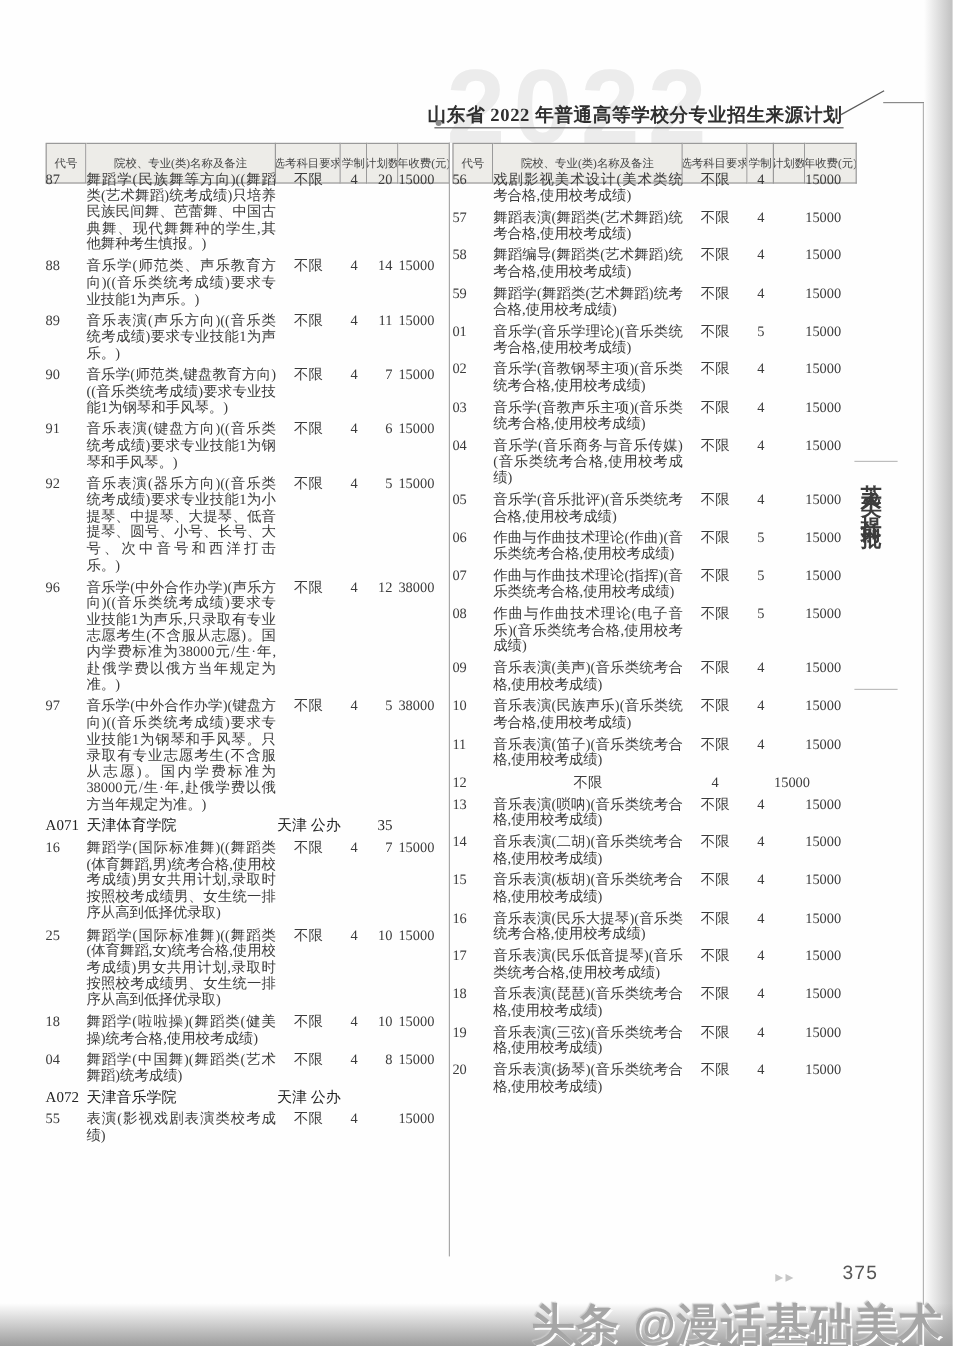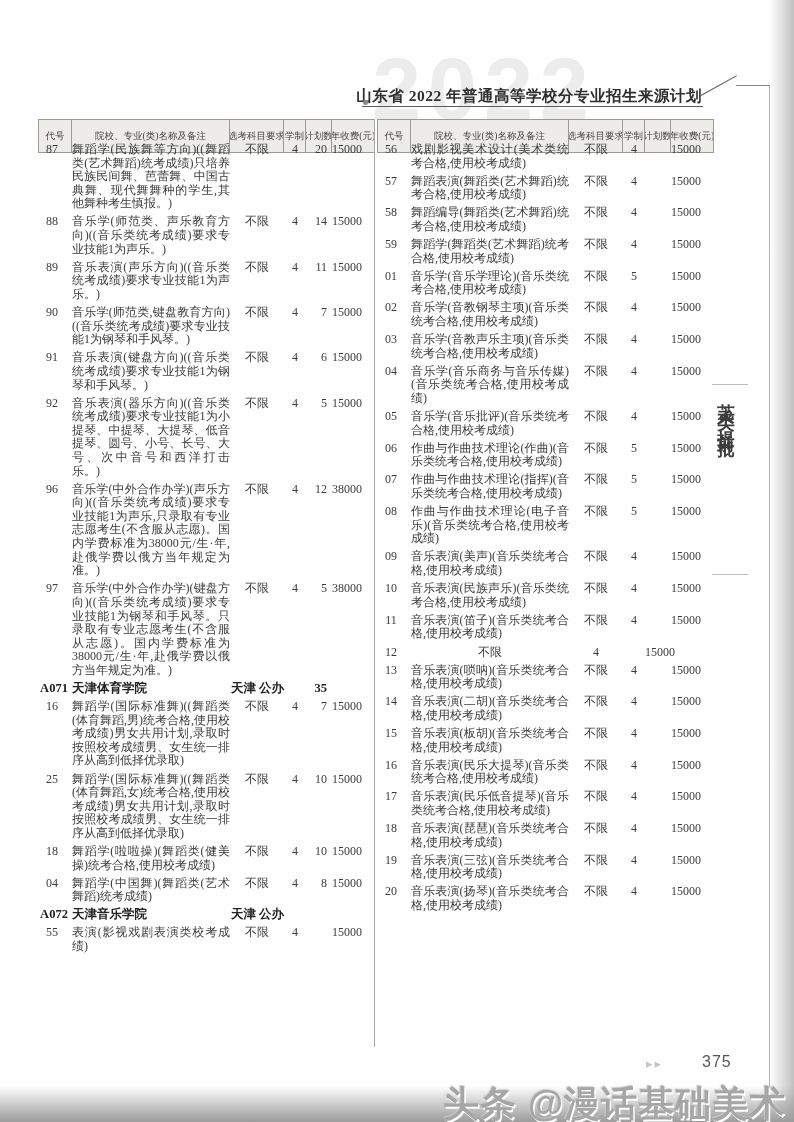--- a/index.html
+++ b/index.html
@@ -21,27 +21,27 @@
   .thead{position:absolute;top:119px;display:grid;grid-template-columns:34px 158px 54px 22px 26px 43px;
          height:34px;font-size:9.5px;color:#454545;z-index:1;}
   .thead-l{left:38px;} .thead-r{left:377px;}
   .thead>div{border:1px solid #9a9a9a;border-left:none;background:#edece8;display:flex;
              align-items:center;justify-content:center;white-space:nowrap;overflow:hidden;}
   .thead>div:first-child{border-left:1px solid #9a9a9a;}
   
   .tbody{position:absolute;top:143px;width:337px;font-size:12px;line-height:13.6px;z-index:1;}
   .tbody-l{left:38px;} .tbody-r{left:377px;}
   .trow{display:grid;grid-template-columns:34px 158px 54px 22px 26px 43px;margin-bottom:4.5px;}
-  .c-code{text-align:center;padding-right:6px;}
+  .c-code{text-align:left;padding-right:6px;}
   .c-name{text-align:justify;}
   .c-req{text-align:center;}
   .c-yrs{text-align:center;}
   .c-plan{text-align:right;padding-right:5px;}
   .c-fee{text-align:center;padding-right:17px;}
-  .school{font-weight:bold;color:#232323;font-size:12.5px;}
+  .school{font-weight:normal;color:#232323;font-size:12.5px;}
   .school .c-req{text-align:right;white-space:nowrap;}
   .school .c-code{padding-right:2px;}
   .vdivider{position:absolute;left:374px;top:119px;width:1px;height:928px;background:#a8a8a8;z-index:1;}
   
   .sidetab{position:absolute;left:714px;top:390px;writing-mode:vertical-rl;font-size:17.5px;
            font-weight:bold;color:#3c3c3c;letter-spacing:5px;z-index:2;}
   .sidetab-rule-top{position:absolute;left:712px;top:384px;width:36px;height:1px;background:#bdbdbd;}
   .sidetab-rule-bot{position:absolute;left:712px;top:574px;width:36px;height:1px;background:#bdbdbd;}
   
   .f-arrows{position:absolute;left:646px;top:1056px;font-size:13px;color:#c6c6c6;letter-spacing:2px;}

